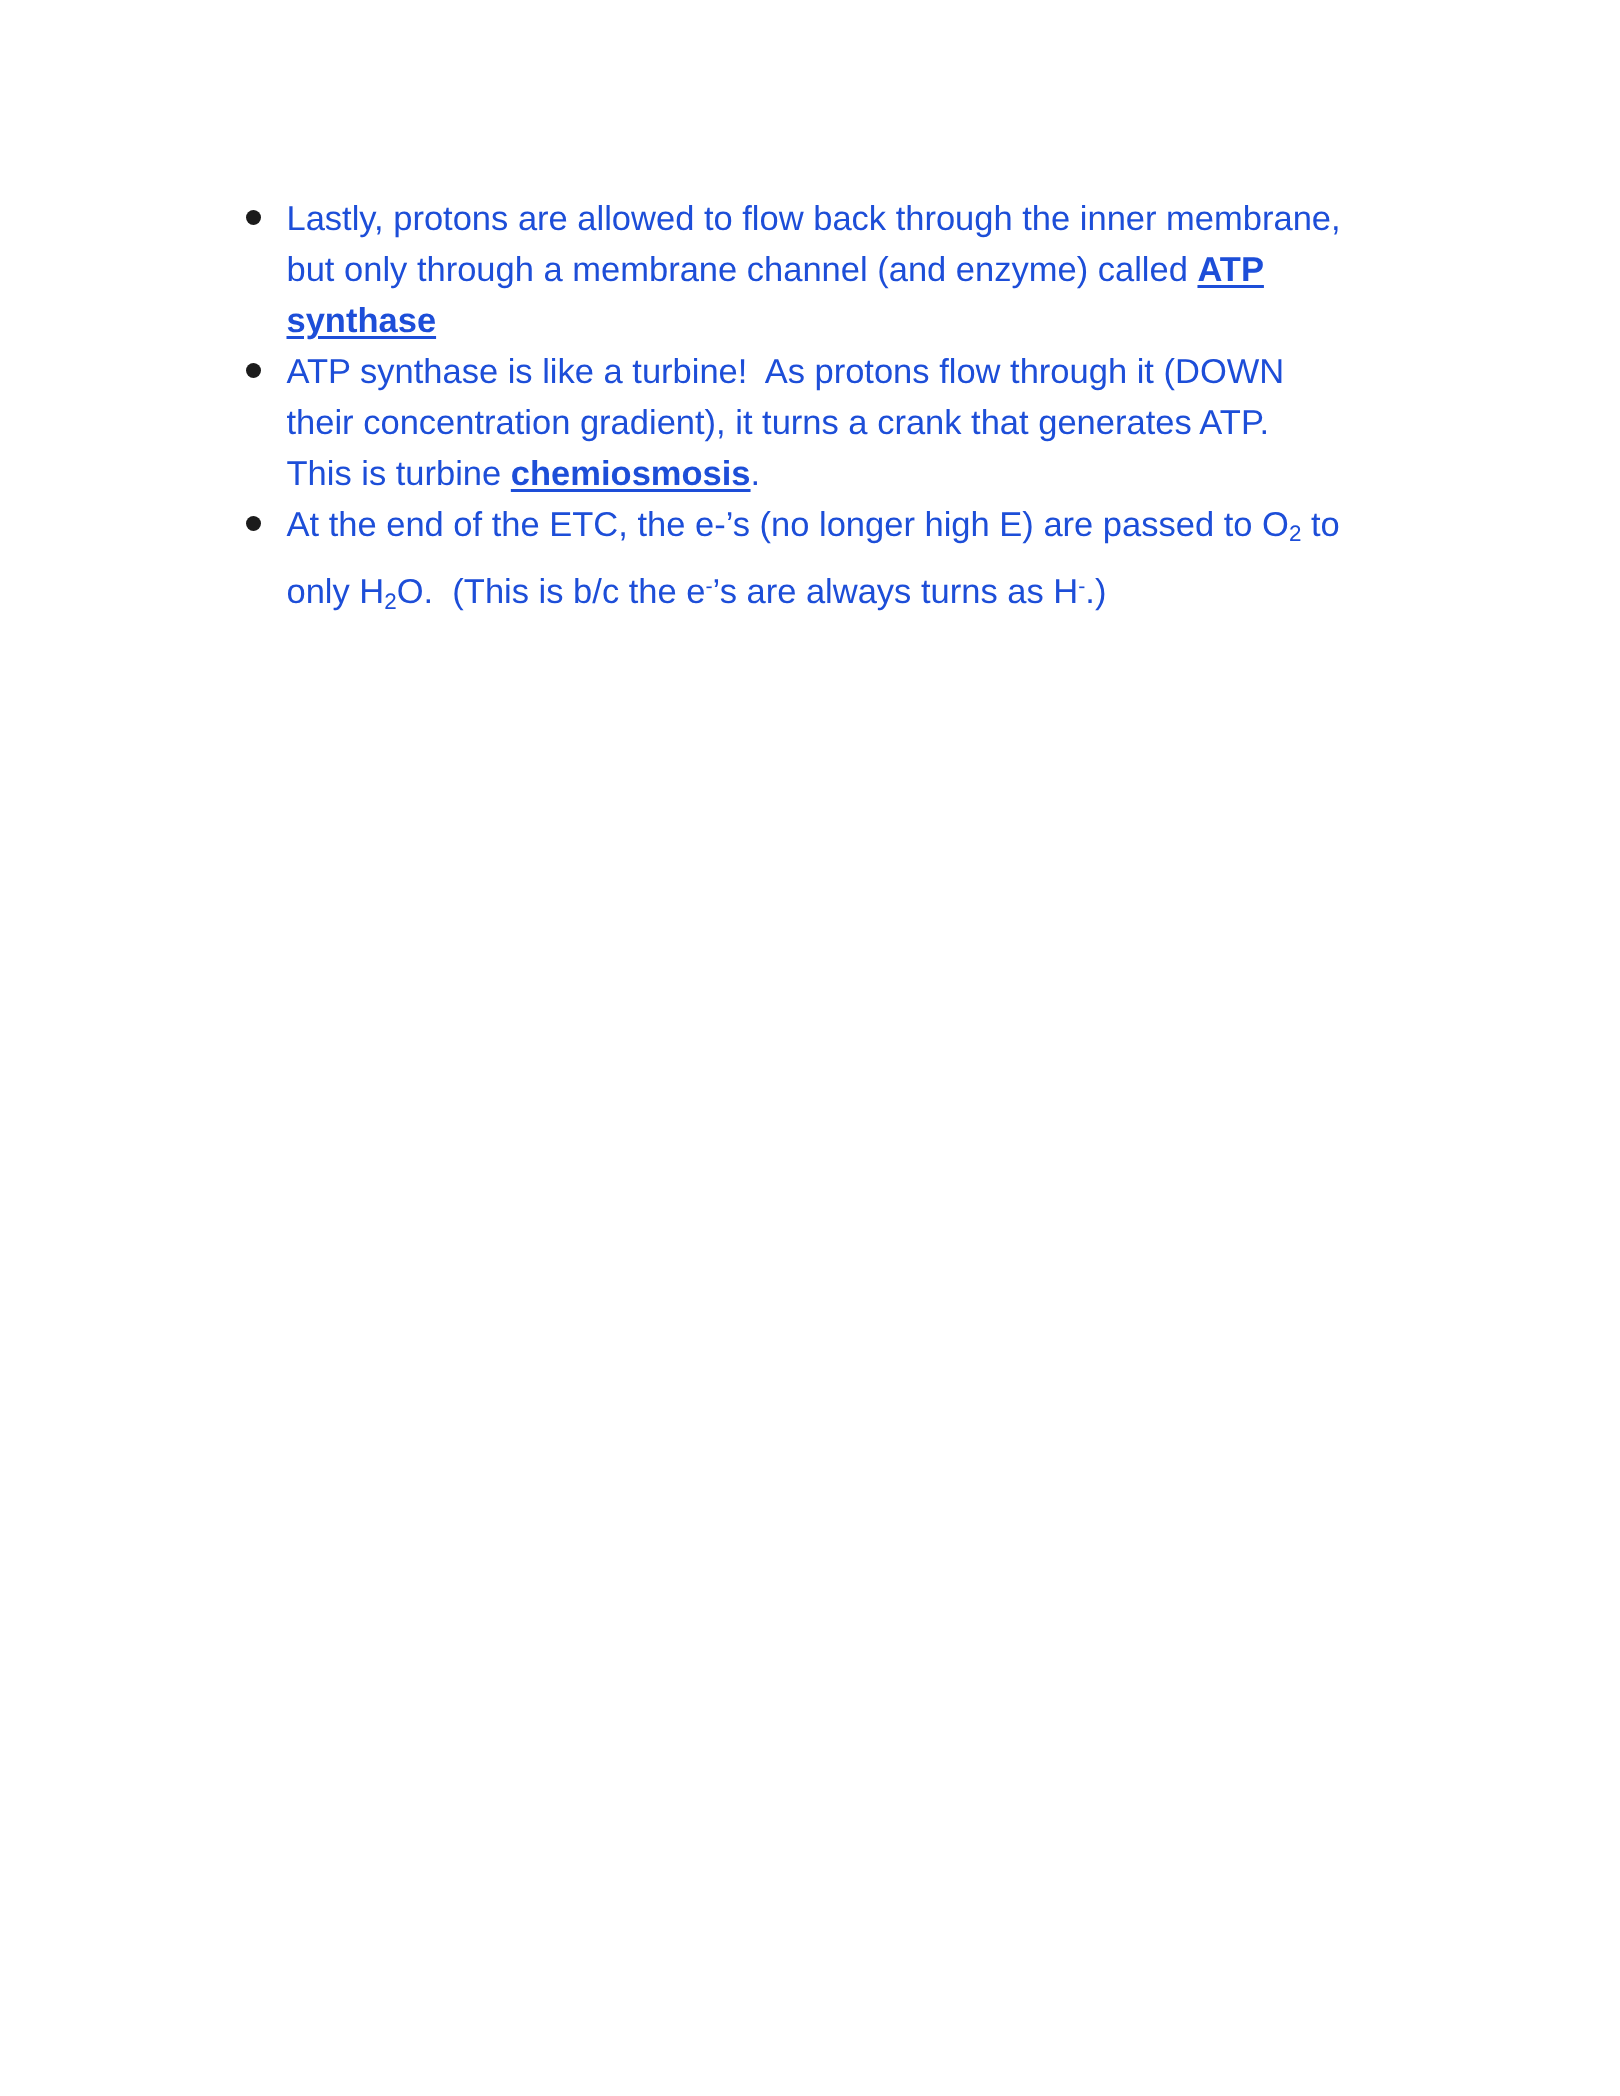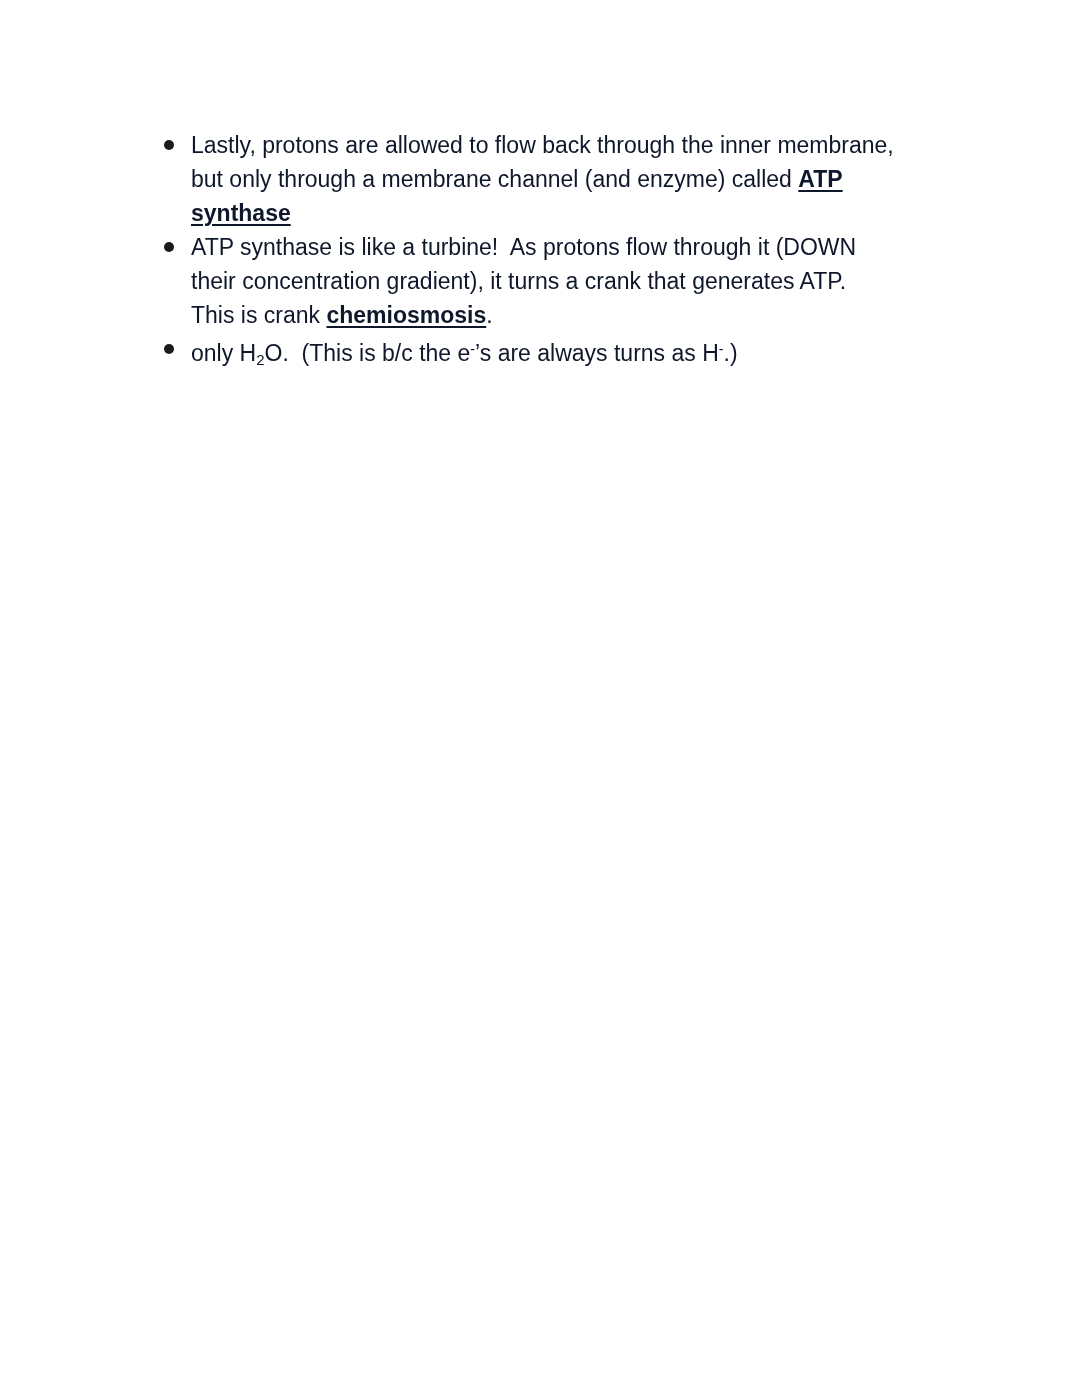--- a/index.html
+++ b/index.html
@@ -6,21 +6,21 @@
     margin: 0;
     padding: 0;
     background: #ffffff;
   }
   .page {
     position: relative;
     width: 1080px;
     height: 1235px;
     background: #ffffff;
     font-family: "Liberation Sans", "DejaVu Sans", sans-serif;
-    color: #0f172a;
+    color: #1d4ed8;
     overflow: hidden;
   }
   .bullet-list {
     position: absolute;
     left: 163px;
     top: 128px;
     width: 800px;
   }
   .bullet-item {
     display: flex;
@@ -78,23 +78,24 @@
           <div class="line"><span class="seg">Lastly, protons are allowed to flow back through the inner membrane,</span></div>
           <div class="line"><span class="seg">but only through a membrane channel (and enzyme) called </span><span class="seg bold underline">ATP</span></div>
           <div class="line"><span class="seg bold underline">synthase</span></div>
         </div>
       </div>
       <div class="bullet-item">
         <span class="bullet-dot"></span>
         <div class="bullet-body">
           <div class="line"><span class="seg">ATP synthase is like a turbine!  As protons flow through it (DOWN</span></div>
           <div class="line"><span class="seg">their concentration gradient), it turns a crank that generates ATP.</span></div>
-          <div class="line"><span class="seg">This is crank </span><span class="seg bold underline">chemiosmosis</span><span class="seg">.</span></div>
+          <div class="line"><span class="seg">This is turbine </span><span class="seg bold underline">chemiosmosis</span><span class="seg">.</span></div>
         </div>
       </div>
       <div class="bullet-item">
         <span class="bullet-dot"></span>
         <div class="bullet-body">
+          <div class="line"><span class="seg">At the end of the ETC, the e-’s (no longer high E) are passed to O</span><span class="seg subscript">2</span><span class="seg"> to</span></div>
           <div class="line"><span class="seg">only H</span><span class="seg subscript">2</span><span class="seg">O.  (This is b/c the e</span><span class="seg superscript">-</span><span class="seg">’s are always turns as H</span><span class="seg superscript">-</span><span class="seg">.)</span></div>
         </div>
       </div>
     </div>
 </div>
 
 </body></html>

